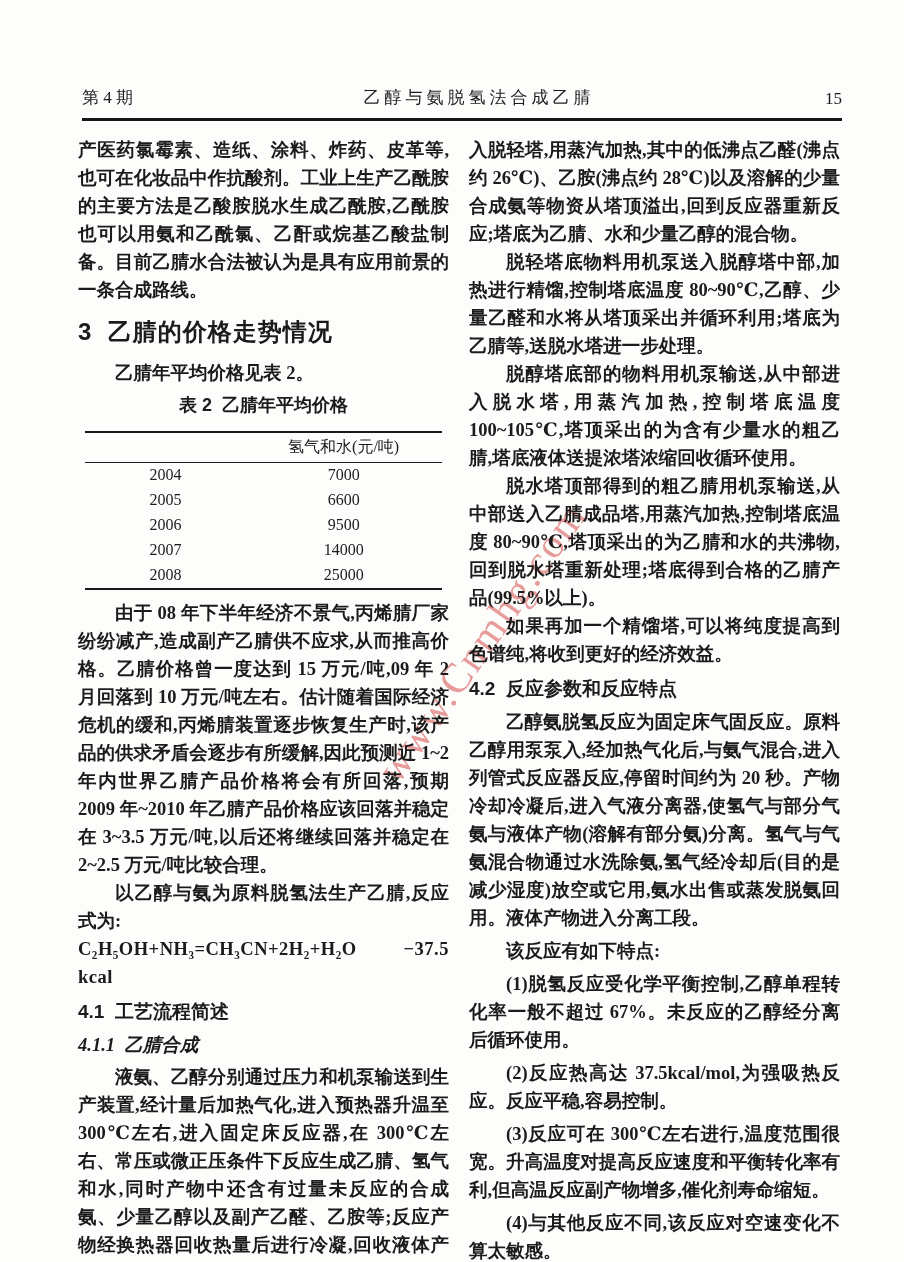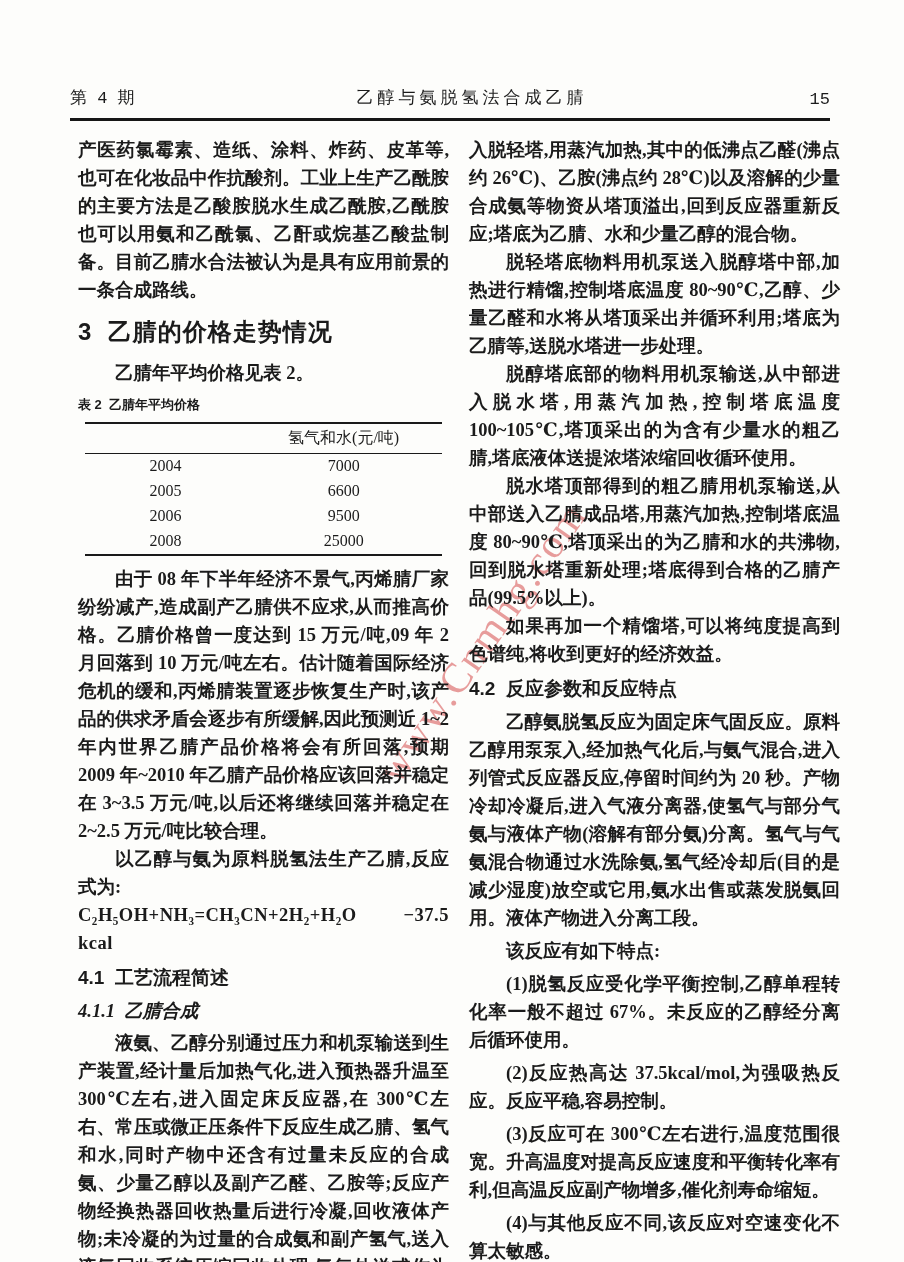--- a/index.html
+++ b/index.html
@@ -4,23 +4,23 @@
 <style>
   html,body { margin:0; padding:0; background:#ffffff; }
   .page {
     position:relative; width:904px; height:1262px;
     background:#fdfdfb; overflow:hidden;
     font-family:"Liberation Serif","DejaVu Serif",serif;
     color:#1b1b1b;
   }
   
   .header {
-    position:absolute; top:86px; left:70px; width:760px;
+    position:absolute; top:86px; left:82px; width:760px;
     display:flex; justify-content:space-between; align-items:flex-end;
-    font-size:17px; padding-bottom:9px; border-bottom:3px solid #161616;font-family:Liberation Mono, monospace;
+    font-size:17px; padding-bottom:9px; border-bottom:3px solid #161616;
   }
   .header .title { letter-spacing:4px; }
   
   .columns {
     position:absolute; top:136px; left:78px; width:762px;
     display:flex; gap:20px;
   }
   .col { width:371px; text-align:justify; font-size:18.5px; line-height:28px; }
   .col p { margin:0;font-weight:bold; }
   p.indent { text-indent:2em; }
@@ -36,22 +36,22 @@
     margin:8px 0 6px; white-space:pre-wrap;
   }
   .h-subsub {
     font-size:18.5px; line-height:26px; font-style:italic; font-weight:600;
     margin:7px 0 5px; white-space:pre-wrap;
   }
   .formula { white-space:pre-wrap; letter-spacing:0.5px; }
   
   .table-caption {
     font-family:"Liberation Sans","DejaVu Sans",sans-serif;
-    font-weight:bold; font-size:13px; text-align:left;
-    margin:4px 0 3px; white-space:pre-wrap;
+    font-weight:bold; font-size:18px; text-align:center;
+    margin:4px 0 12px; white-space:pre-wrap;
   }
   table.price-table {
     width:96%; margin:0 auto; border-collapse:collapse;
     border-top:2.5px solid #1a1a1a; border-bottom:2.5px solid #1a1a1a;
     font-size:16px; line-height:20px;
   }
   table.price-table thead th {
     font-weight:normal; border-bottom:1.5px solid #1a1a1a; padding:4px 0 5px;
     text-align:center;
   }
@@ -107,20 +107,24 @@
             </tr>
             <tr>
               <td>2005</td>
               <td>6600</td>
             </tr>
             <tr>
               <td>2006</td>
               <td>9500</td>
             </tr>
             <tr>
+              <td>2007</td>
+              <td>14000</td>
+            </tr>
+            <tr>
               <td>2008</td>
               <td>25000</td>
             </tr>
           </tbody>
         </table>
       </div>
 
       <p class="indent">由于 08 年下半年经济不景气,丙烯腈厂家纷纷减产,造成副产乙腈供不应求,从而推高价格。乙腈价格曾一度达到 15 万元/吨,09 年 2 月回落到 10 万元/吨左右。估计随着国际经济危机的缓和,丙烯腈装置逐步恢复生产时,该产品的供求矛盾会逐步有所缓解,因此预测近 1~2 年内世界乙腈产品价格将会有所回落,预期 2009 年~2010 年乙腈产品价格应该回落并稳定在 3~3.5 万元/吨,以后还将继续回落并稳定在 2~2.5 万元/吨比较合理。</p>
 
 

